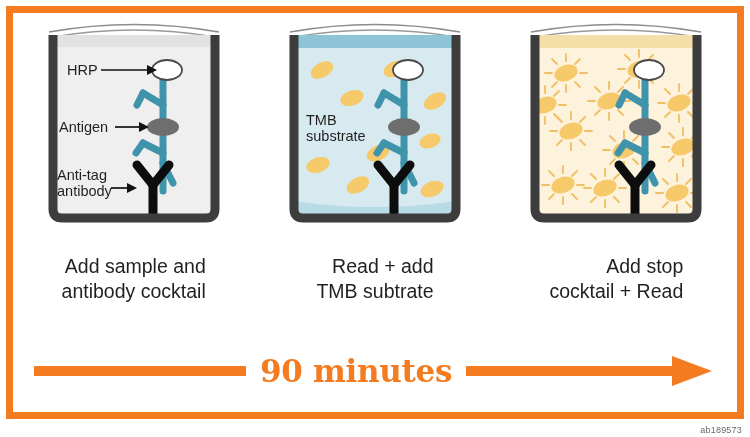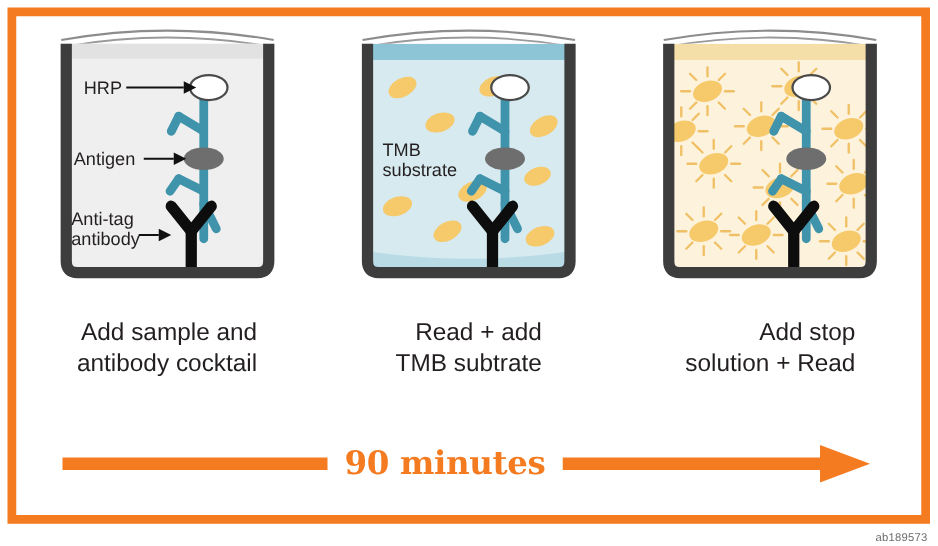--- a/index.html
+++ b/index.html
@@ -82,21 +82,21 @@
   }
   .tl-bar-left {
     height: 10px;
     background: #F47B20;
     width: 212px;
     flex: none;
   }
   .tl-label {
     font-family: "DejaVu Serif", serif;
     font-weight: bold;
-    font-size: 26px;
+    font-size: 31px;
     color: #F47B20;
     padding: 0 14px;
     white-space: nowrap;
     letter-spacing: -0.3px;
   }
   .tl-arrow-wrap {
     flex: none;
     display: flex;
     align-items: center;
   }
@@ -292,21 +292,21 @@
             <ellipse cx="124" cy="114" rx="16" ry="9" fill="#6e6e6e"></ellipse>
             <path d="M114,205 L114,170" stroke="#0d0d0d" stroke-width="9" fill="none"></path>
             <path d="M114,172 L98,152" stroke="#0d0d0d" stroke-width="9" stroke-linecap="round" fill="none"></path>
             <path d="M114,172 L130,152" stroke="#0d0d0d" stroke-width="9" stroke-linecap="round" fill="none"></path>
           </g>
 
           <path d="M14,22 L14,196 Q14,205 23,205 L167,205 Q176,205 176,196 L176,22" fill="none" stroke="#3d3d3d" stroke-width="9"></path>
         </svg>
       </div>
       <div class="caption">Add stop
-solution + Read</div>
+cocktail + Read</div>
     </div>
 
   </div>
 
   <div class="timeline">
     <div class="tl-bar-left"></div>
     <div class="tl-label">90 minutes</div>
     <div class="tl-arrow-wrap">
       <svg width="250" height="34" viewBox="0 0 250 34">
         <rect x="0" y="12" width="214" height="10" fill="#F47B20"></rect>

